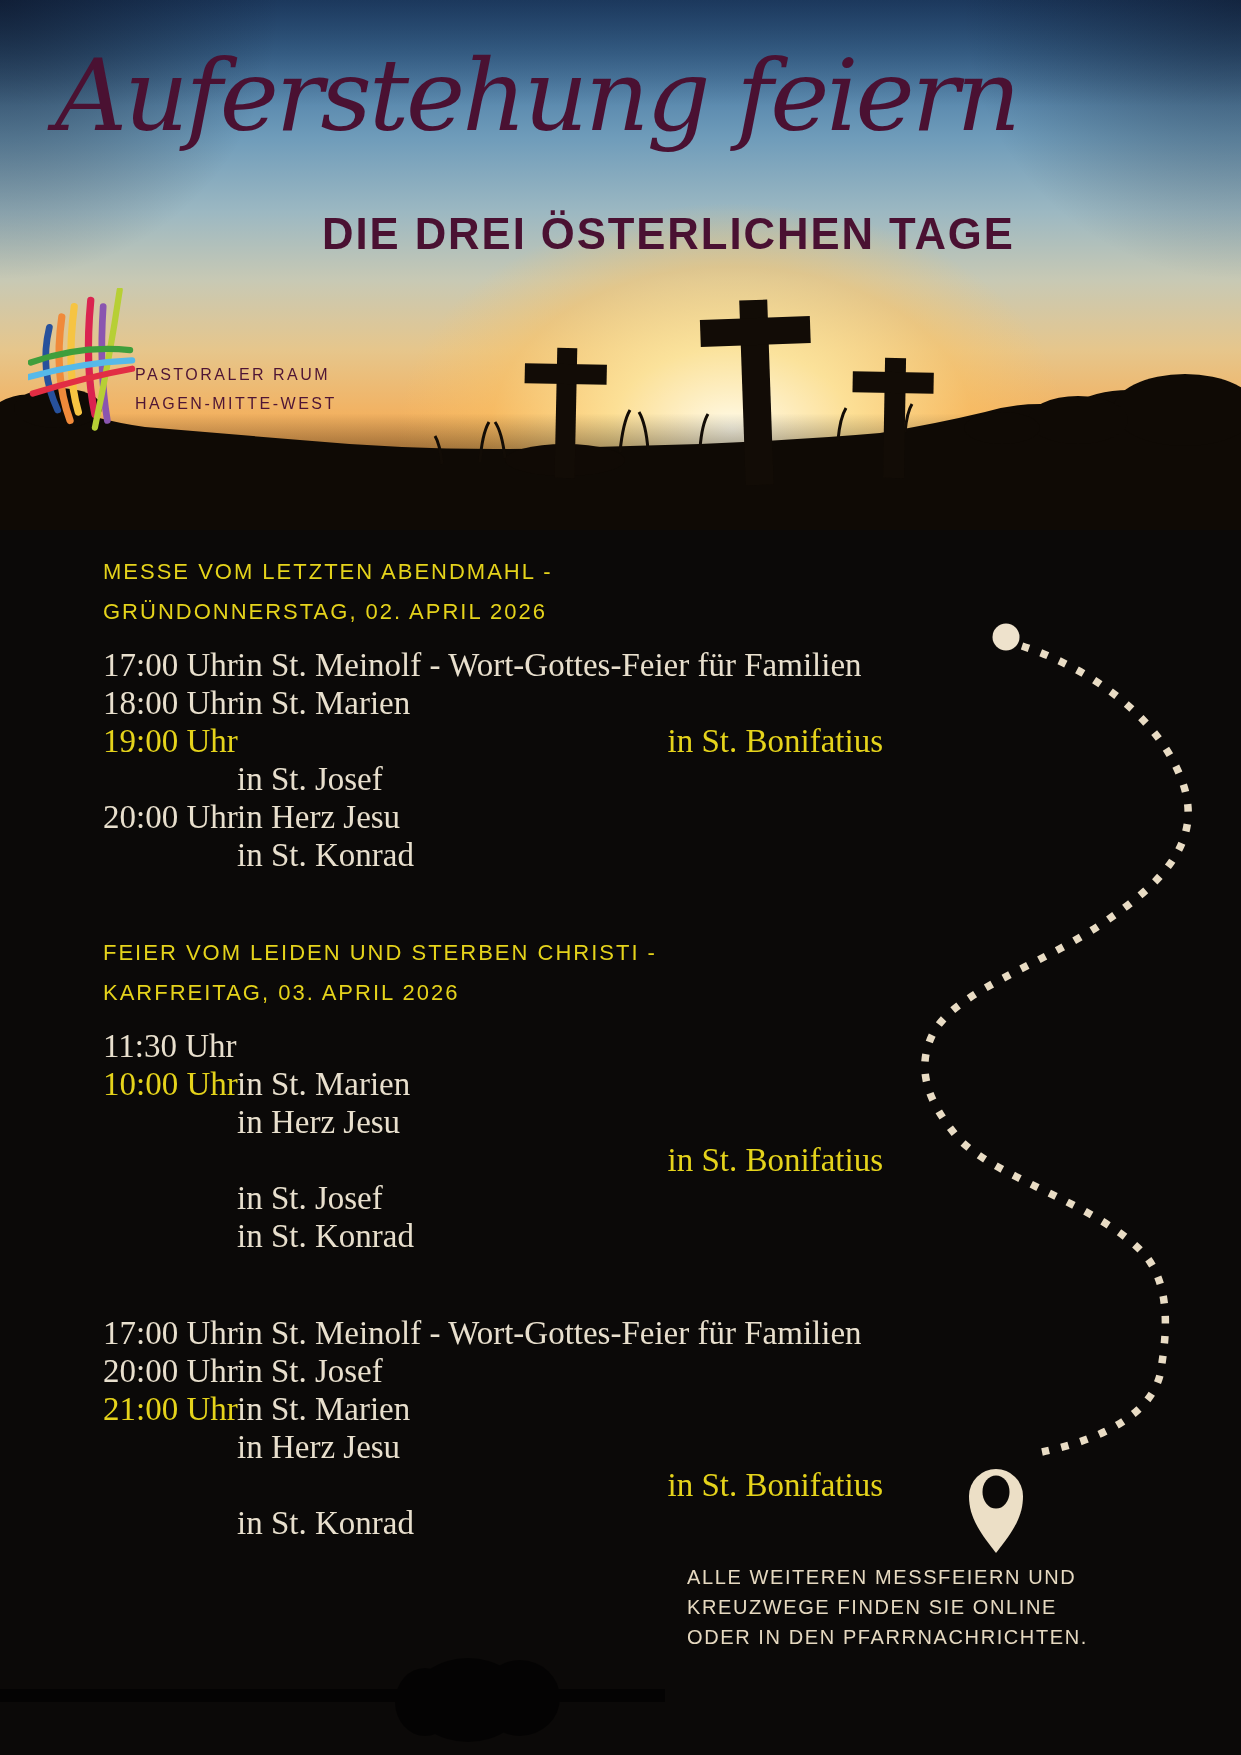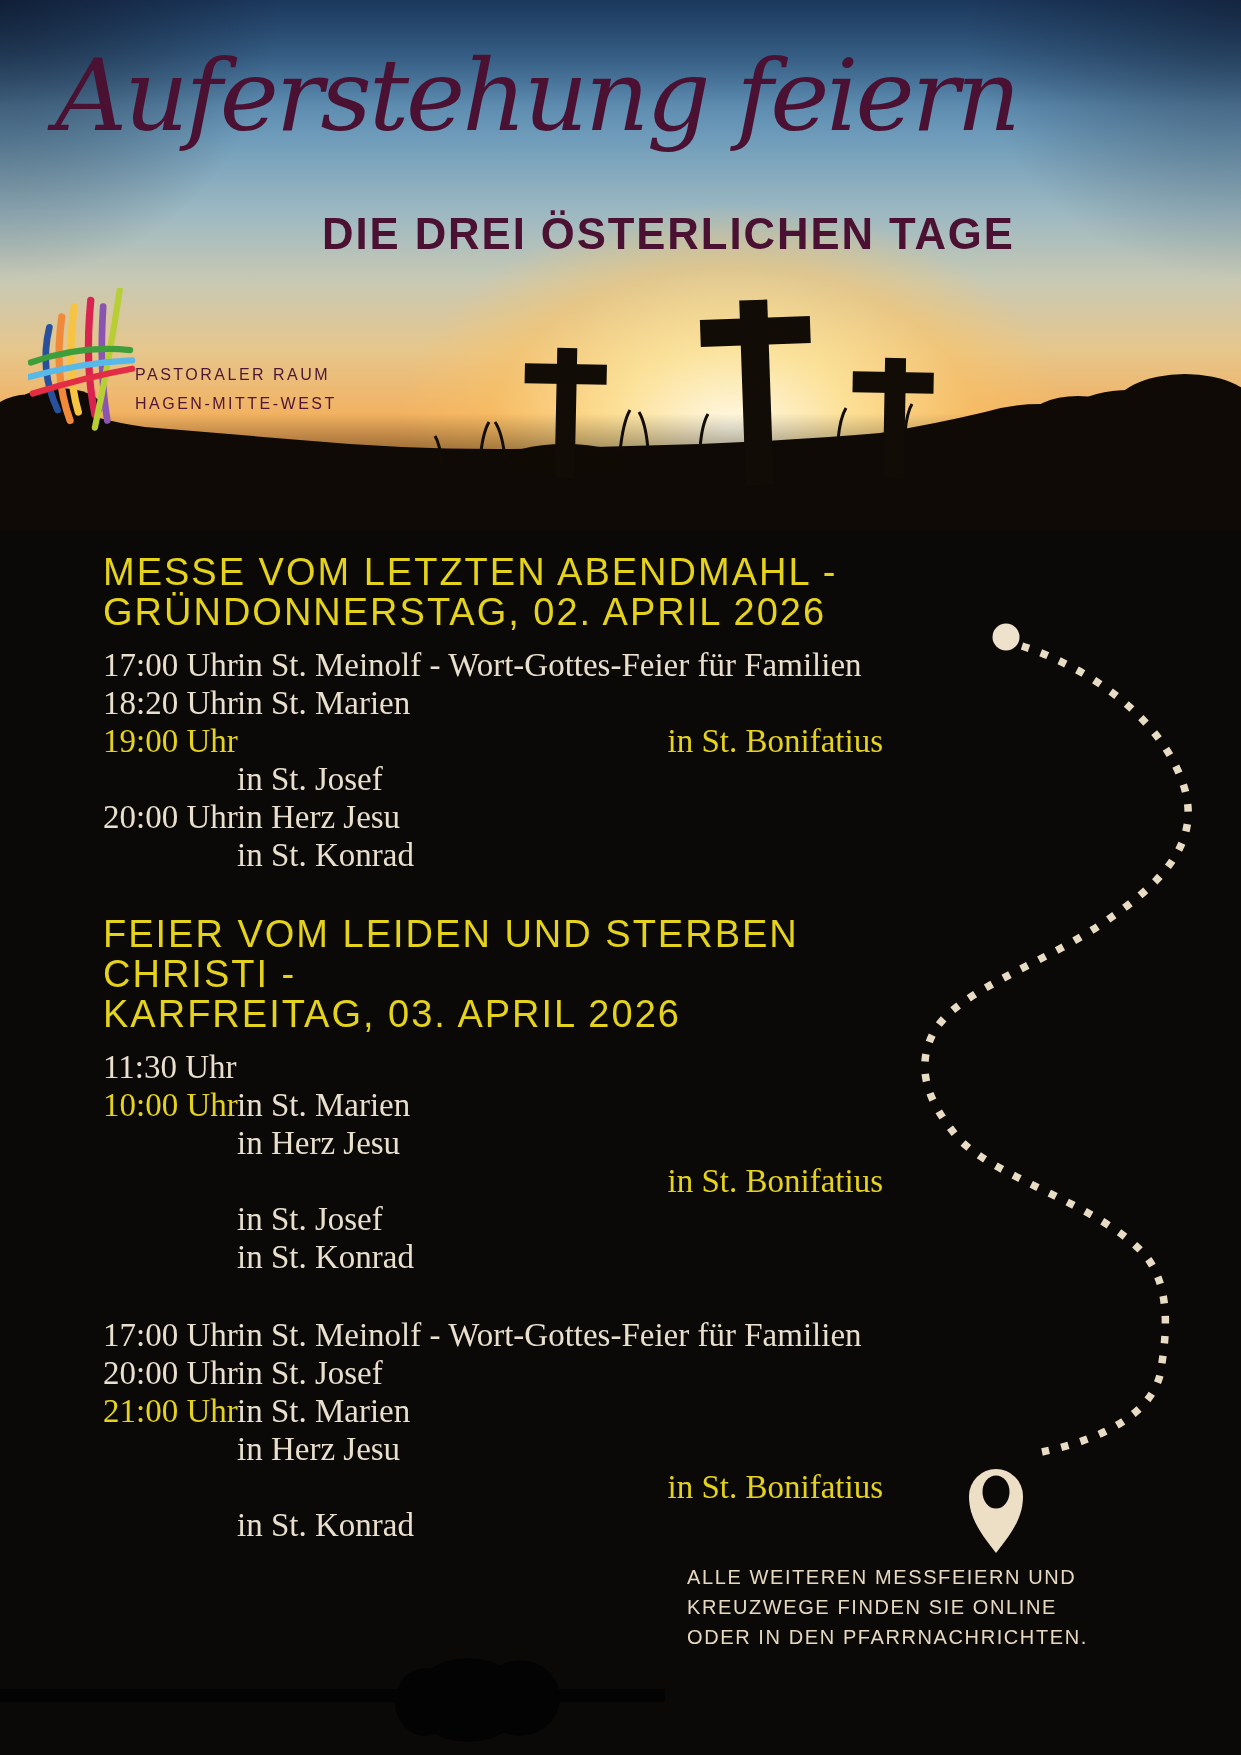--- a/index.html
+++ b/index.html
@@ -48,23 +48,23 @@
   .logo{position:absolute;left:28px;top:288px;width:420px;height:150px;}
   .logo-mark{position:absolute;left:0;top:0;}
   .logo-name{
     position:absolute;left:107px;top:72px;
     font-size:16px;letter-spacing:2.5px;line-height:29px;
     color:#4e1535;font-weight:400;white-space:nowrap;
   }
 
   
   .schedule{position:absolute;left:103px;top:552px;width:780px;}
-  .section + .section{margin-top:40px;}
+  .section + .section{margin-top:59px;}
   .section-heading{
-    color:var(--yellow);font-size:38px;line-height:40px;letter-spacing:2px;
+    color:var(--yellow);font-size:22px;line-height:40px;letter-spacing:2px;
     white-space:pre-line;margin-bottom:14px;font-weight:500;
   }
   .row{display:grid;grid-template-columns:134px 1fr;line-height:38px;}
   .row .cell{
     font-family:"Liberation Serif",serif;font-size:33px;color:var(--cream);
     white-space:nowrap;
   }
   .row .cell.hl{color:var(--yellow);text-align:right;}
 
   
@@ -150,21 +150,21 @@
   <div class="schedule" id="schedule">
       <div class="section">
         <div class="section-heading">MESSE VOM LETZTEN ABENDMAHL -
 GRÜNDONNERSTAG, 02. APRIL 2026</div>
         <div>
           <div class="row">
             <div class="cell">17:00 Uhr</div>
             <div class="cell">in St. Meinolf - Wort-Gottes-Feier für Familien</div>
           </div>
           <div class="row">
-            <div class="cell">18:20 Uhr</div>
+            <div class="cell">18:00 Uhr</div>
             <div class="cell">in St. Marien</div>
           </div>
           <div class="row">
             <div class="cell hl">19:00 Uhr</div>
             <div class="cell hl">in St. Bonifatius</div>
           </div>
           <div class="row">
             <div class="cell"></div>
             <div class="cell">in St. Josef</div>
           </div>

